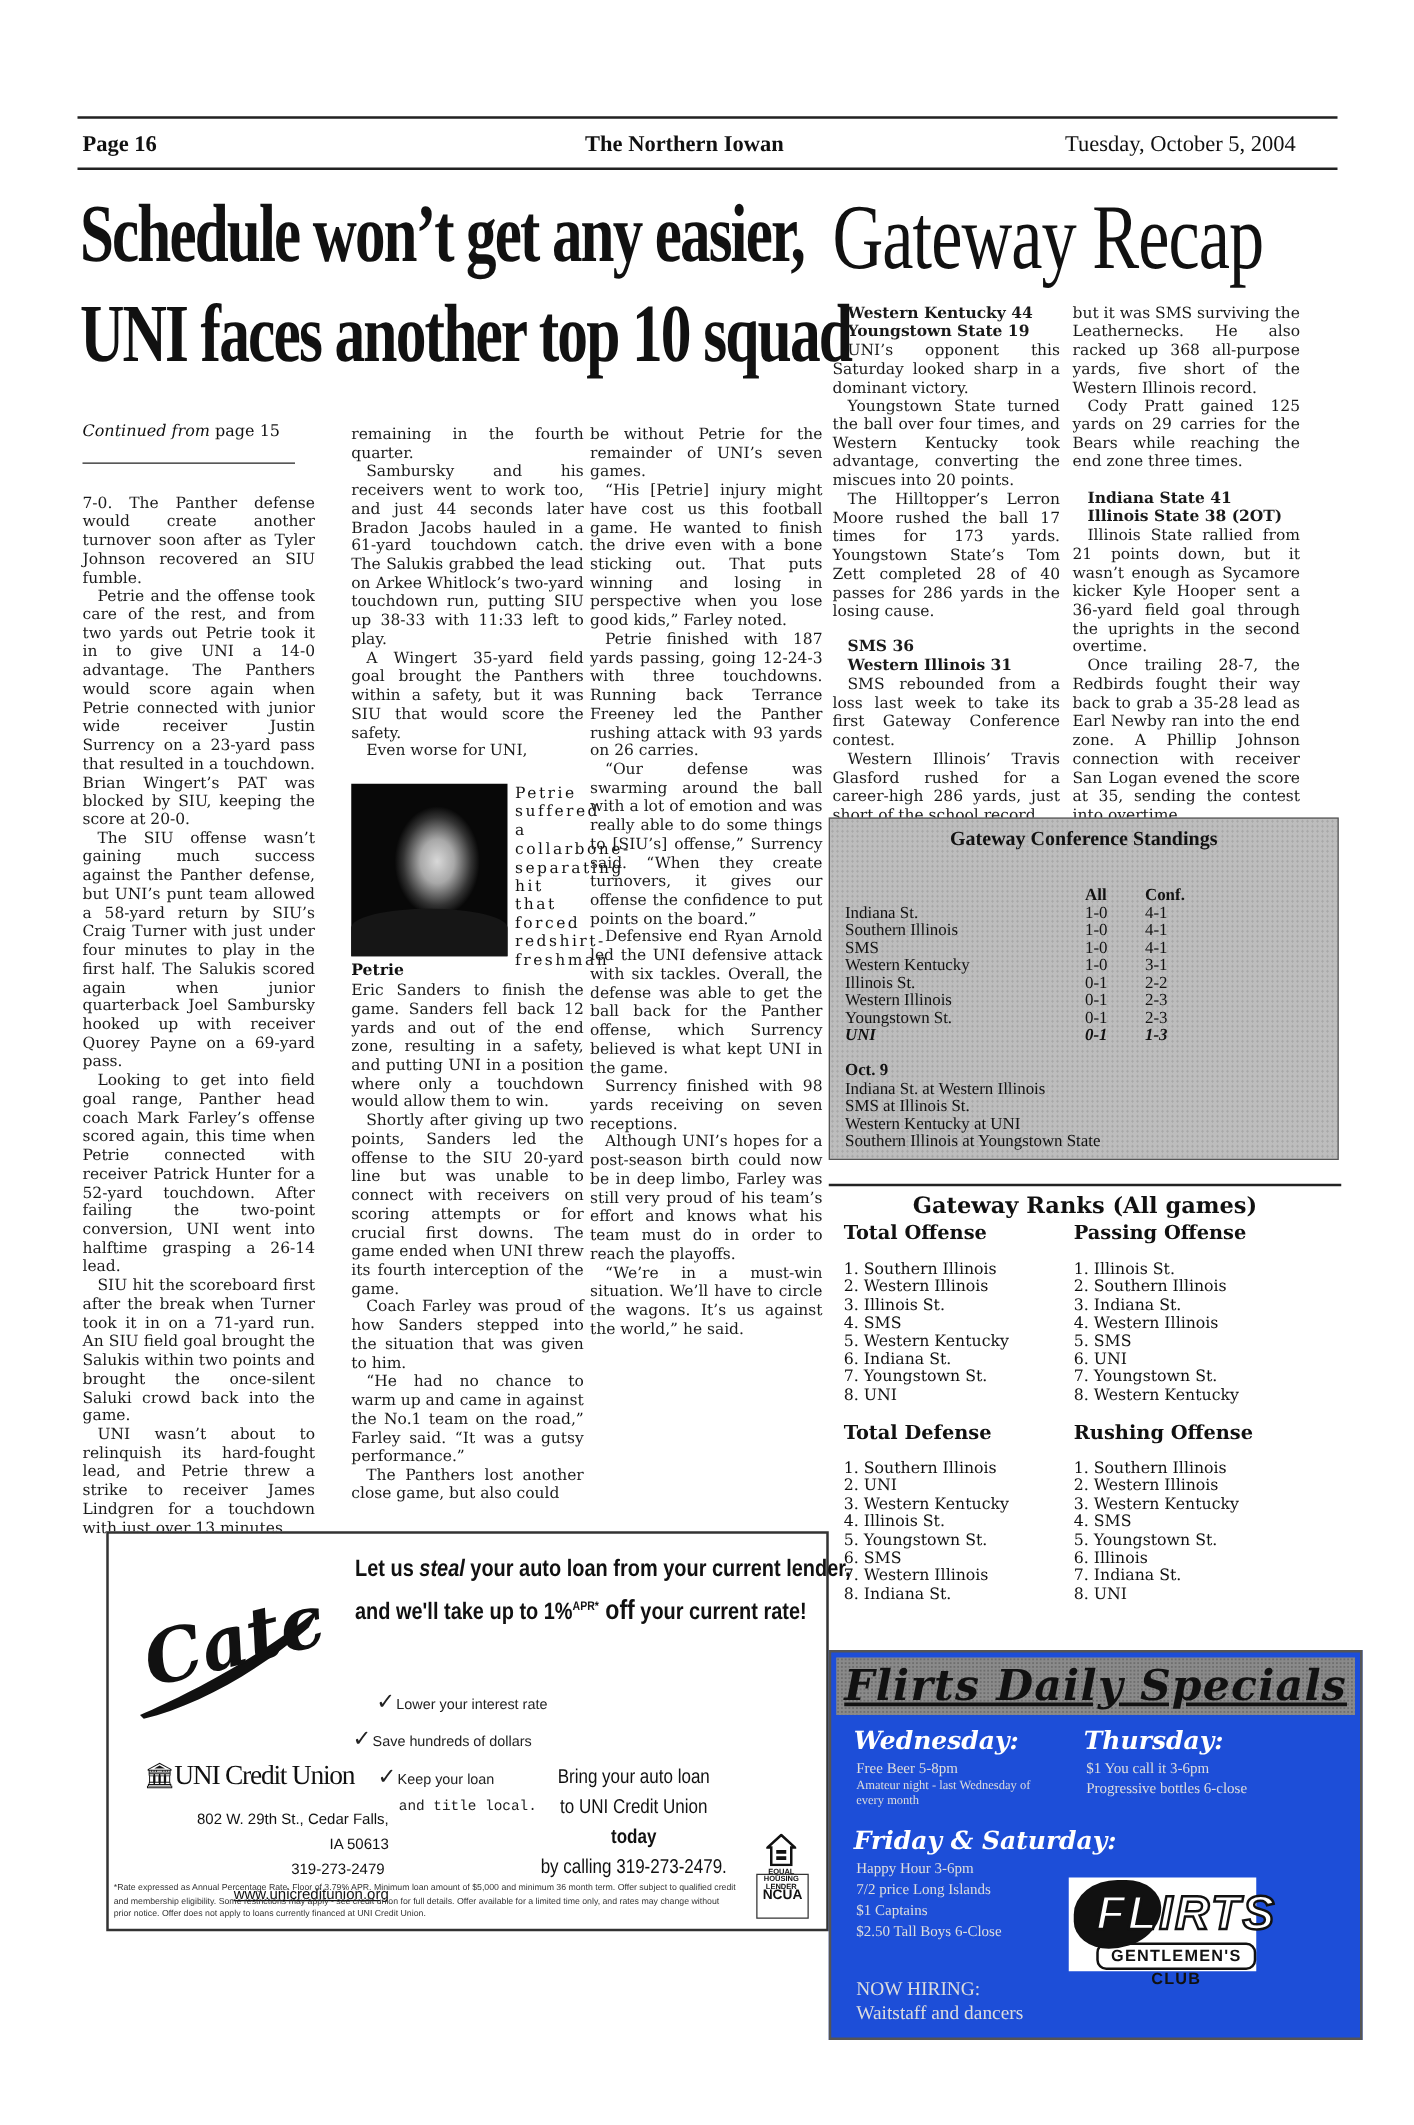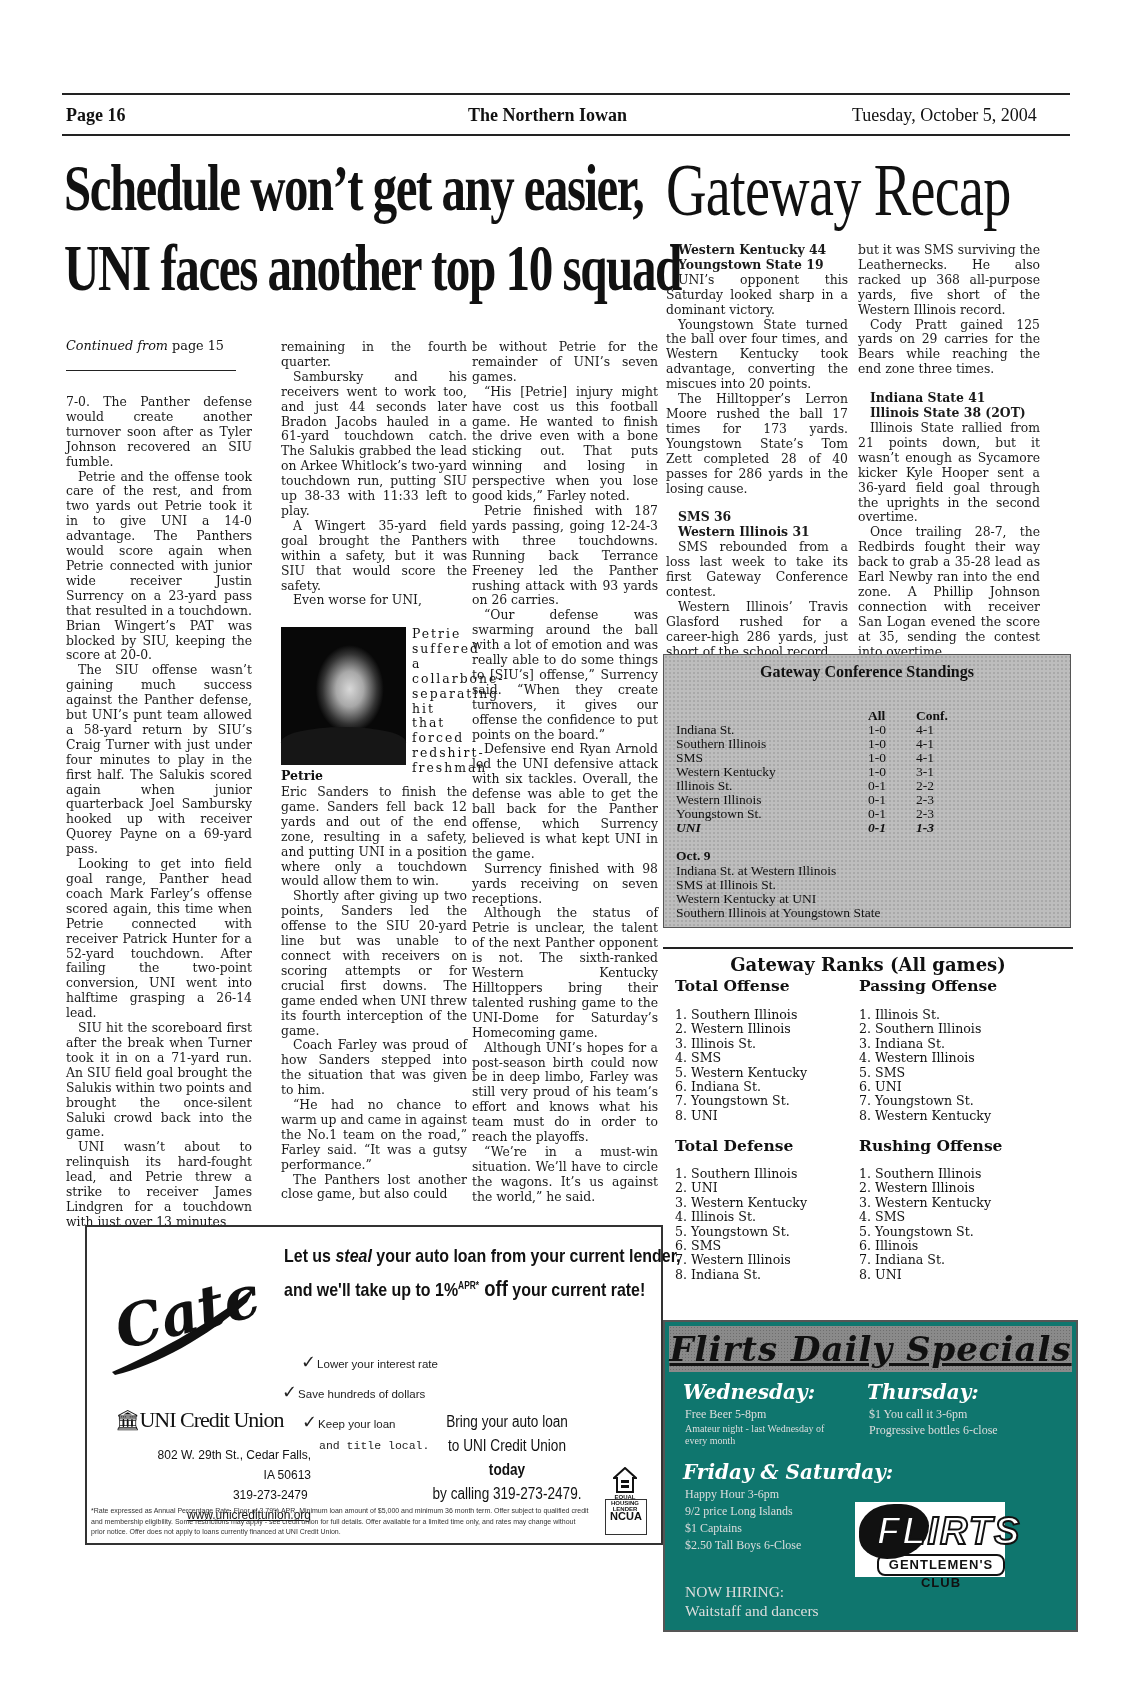--- a/index.html
+++ b/index.html
@@ -72,21 +72,21 @@
   .cu-logo { position: absolute; left: 28px; top: 180px; font: 22px "Liberation Serif", serif; letter-spacing: -1px; }
   .cu-addr { position: absolute; left: 20px; top: 218px; width: 160px; text-align: right; font: 12px/20px "Liberation Sans", sans-serif; margin-left: 44px; }
   .cu-addr u { text-decoration: underline; }
   .bring { position: absolute; left: 330px; top: 183px; width: 180px; text-align: center; font: 16px/24px "Liberation Sans", sans-serif; transform: scaleX(0.85); transform-origin: center top; }
   .bring b { font-weight: bold; }
   .fine { position: absolute; left: 4px; top: 279px; width: 500px; font: 7px/10.5px "Liberation Sans", sans-serif; color: #333; }
   .lender { position: absolute; left: 520px; top: 240px; width: 36px; text-align: center; font: bold 6px "Liberation Sans", sans-serif; }
   .ncua { position: absolute; left: 518px; top: 272px; width: 40px; height: 34px; border: 1px solid #333; text-align: center; font: bold 11px/32px "Liberation Sans", sans-serif; }
 
   
-  .ad2 { left: 663px; top: 1320px; width: 411px; height: 308px; border: 2px solid #555; background: #0f766e; color: #eee; }
+  .ad2 { left: 663px; top: 1320px; width: 411px; height: 308px; border: 2px solid #555; background: #1d4ed8; color: #eee; padding-left: 12px; }
   .flirts-banner { position: absolute; left: 4px; top: 4px; right: 4px; height: 46px; background: #8a8a8a; background-image: radial-gradient(#6e6e6e 1px, transparent 1px); background-size: 3px 3px; text-align: center; }
   .flirts-title { font: italic bold 34px "DejaVu Serif", serif; color: #111; line-height: 46px; letter-spacing: 1px; text-decoration: underline; }
   .script { position: absolute; font: italic bold 20px "DejaVu Serif", serif; color: #fff; }
   .ft { position: absolute; font: 12px/15px "Liberation Serif", serif; color: #ddd; }
   .ft.small { font-size: 10px; line-height: 12px; }
   .hiring { position: absolute; left: 20px; top: 260px; font: 15.5px/19px "Liberation Serif", serif; color: #ddd; }
   .flirts-logo { position: absolute; left: 190px; top: 180px; width: 150px; height: 75px; background: #fff; }
   .flirts-logo .fl { position: absolute; left: 22px; top: 8px; font: italic bold 38px "Liberation Sans", sans-serif; color: #fff; -webkit-text-stroke: 2px #111; letter-spacing: 2px; }
   .flirts-logo .gc { position: absolute; left: 22px; top: 52px; width: 124px; height: 18px; border: 2px solid #111; border-radius: 8px; font: bold 13px/18px "Liberation Sans", sans-serif; color: #111; text-align: center; letter-spacing: 1px; }
   .flirts-logo .hair { position: absolute; left: 4px; top: 2px; width: 70px; height: 55px; background: #111; border-radius: 50% 40% 60% 40%; }
@@ -139,21 +139,20 @@
   <p>The Panthers lost another close game, but also could</p>
 </div>
 
 <div class="abs col col3">
   <p class="noind">be without Petrie for the remainder of UNI’s seven games.</p>
   <p>“His [Petrie] injury might have cost us this football game. He wanted to finish the drive even with a bone sticking out. That puts winning and losing in perspective when you lose good kids,” Farley noted.</p>
   <p>Petrie finished with 187 yards passing, going 12-24-3 with three touchdowns. Running back Terrance Freeney led the Panther rushing attack with 93 yards on 26 carries.</p>
   <p>“Our defense was swarming around the ball with a lot of emotion and was really able to do some things to [SIU’s] offense,” Surrency said. “When they create turnovers, it gives our offense the confidence to put points on the board.”</p>
   <p>Defensive end Ryan Arnold led the UNI defensive attack with six tackles. Overall, the defense was able to get the ball back for the Panther offense, which Surrency believed is what kept UNI in the game.</p>
   <p>Surrency finished with 98 yards receiving on seven receptions.</p>
-  <p>Although the status of Petrie is unclear, the talent of the next Panther opponent is not. The sixth-ranked Western Kentucky Hilltoppers bring their talented rushing game to the UNI-Dome for Saturday’s Homecoming game.</p>
   <p>Although UNI’s hopes for a post-season birth could now be in deep limbo, Farley was still very proud of his team’s effort and knows what his team must do in order to reach the playoffs.</p>
   <p>“We’re in a must-win situation. We’ll have to circle the wagons. It’s us against the world,” he said.</p>
 </div>
 
 <div class="abs col rcol1">
   <p class="rhead">Western Kentucky 44</p>
   <p class="rhead">Youngstown State 19</p>
   <p>UNI’s opponent this Saturday looked sharp in a dominant victory.</p>
   <p>Youngstown State turned the ball over four times, and Western Kentucky took advantage, converting the miscues into 20 points.</p>
   <p>The Hilltopper’s Lerron Moore rushed the ball 17 times for 173 yards. Youngstown State’s Tom Zett completed 28 of 40 passes for 286 yards in the losing cause.</p>
@@ -326,21 +325,21 @@
   <div class="script" style="left:18px; top:58px;">Wednesday:</div>
   <div class="ft" style="left:20px; top:85px;">Free Beer 5-8pm</div>
   <div class="ft small" style="left:20px; top:101px; width:160px;">Amateur night - last Wednesday of every month</div>
 
   <div class="script" style="left:202px; top:58px;">Thursday:</div>
   <div class="ft" style="left:204px; top:85px;">$1 You call it 3-6pm</div>
   <div class="ft" style="left:204px; top:101px;">Progressive bottles 6-close</div>
 
   <div class="script" style="left:18px; top:138px;">Friday &amp; Saturday:</div>
   <div class="ft" style="left:20px; top:165px;">Happy Hour 3-6pm</div>
-  <div class="ft" style="left:20px; top:182px;">9/2 price Long Islands</div>
+  <div class="ft" style="left:20px; top:182px;">7/2 price Long Islands</div>
   <div class="ft" style="left:20px; top:199px;">$1 Captains</div>
   <div class="ft" style="left:20px; top:216px;">$2.50 Tall Boys 6-Close</div>
 
   <div class="hiring">
     <div>NOW HIRING:</div>
     <div>Waitstaff and dancers</div>
   </div>
 
   <div class="flirts-logo">
     <div class="hair"></div>

